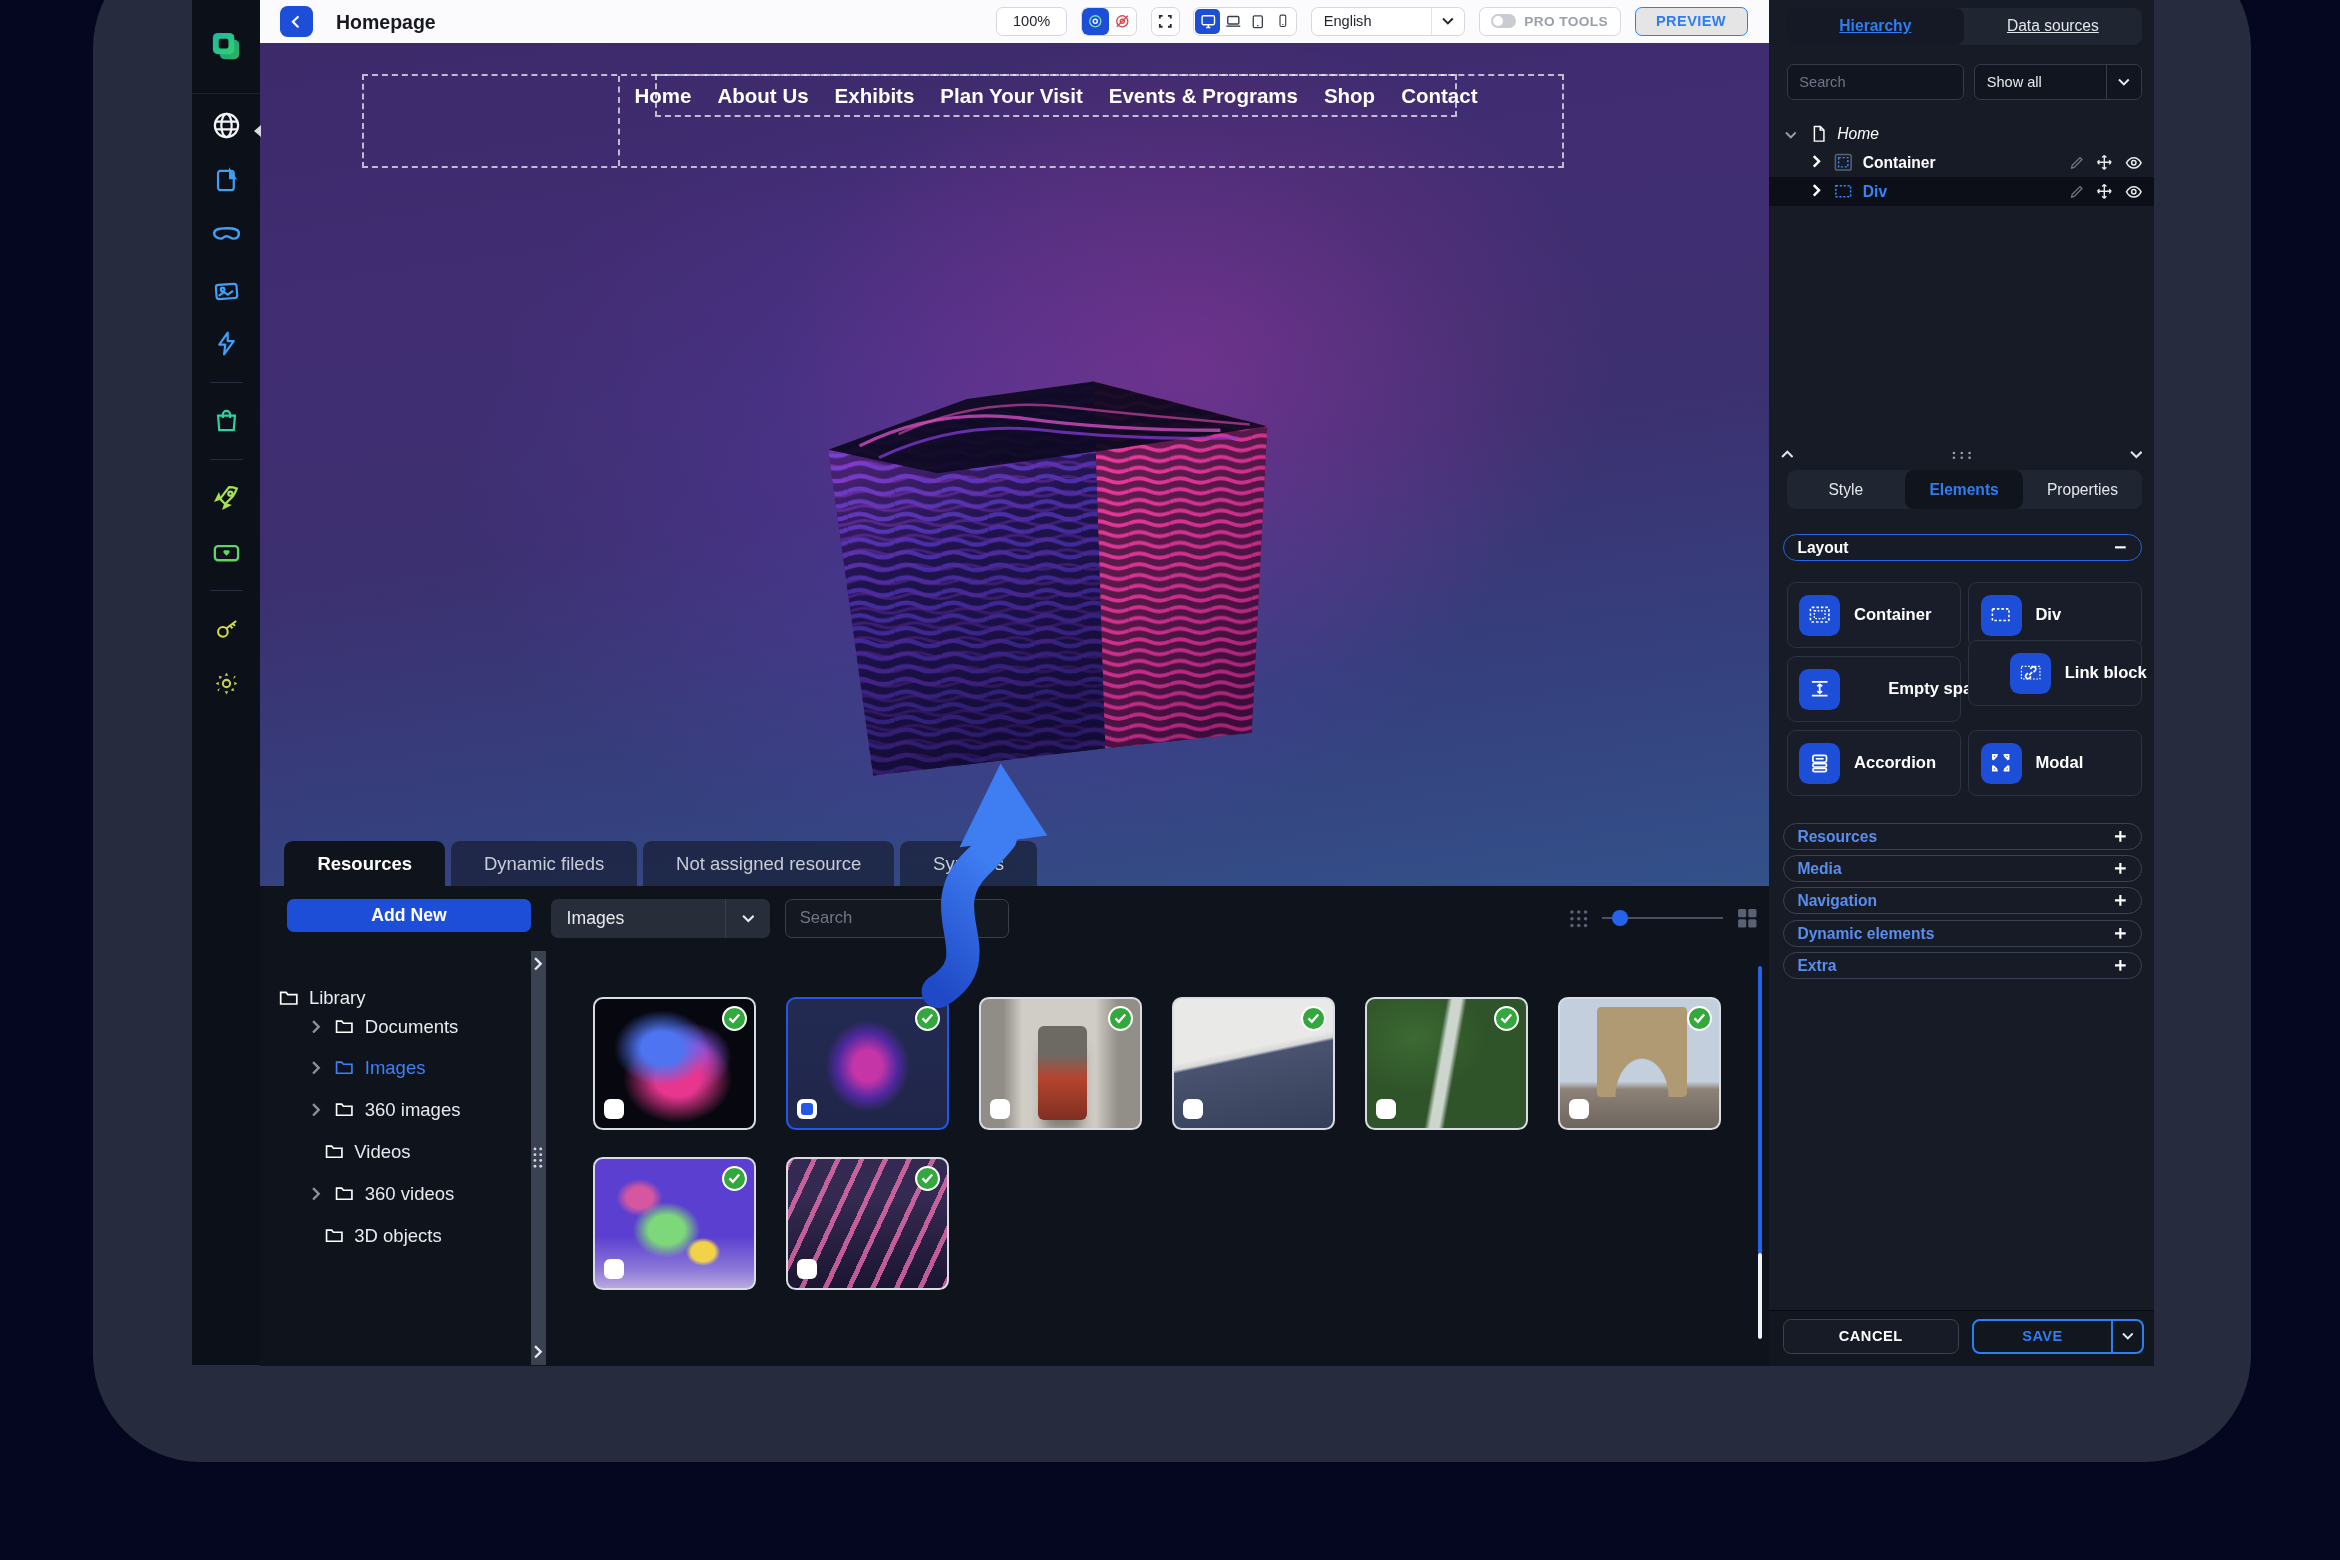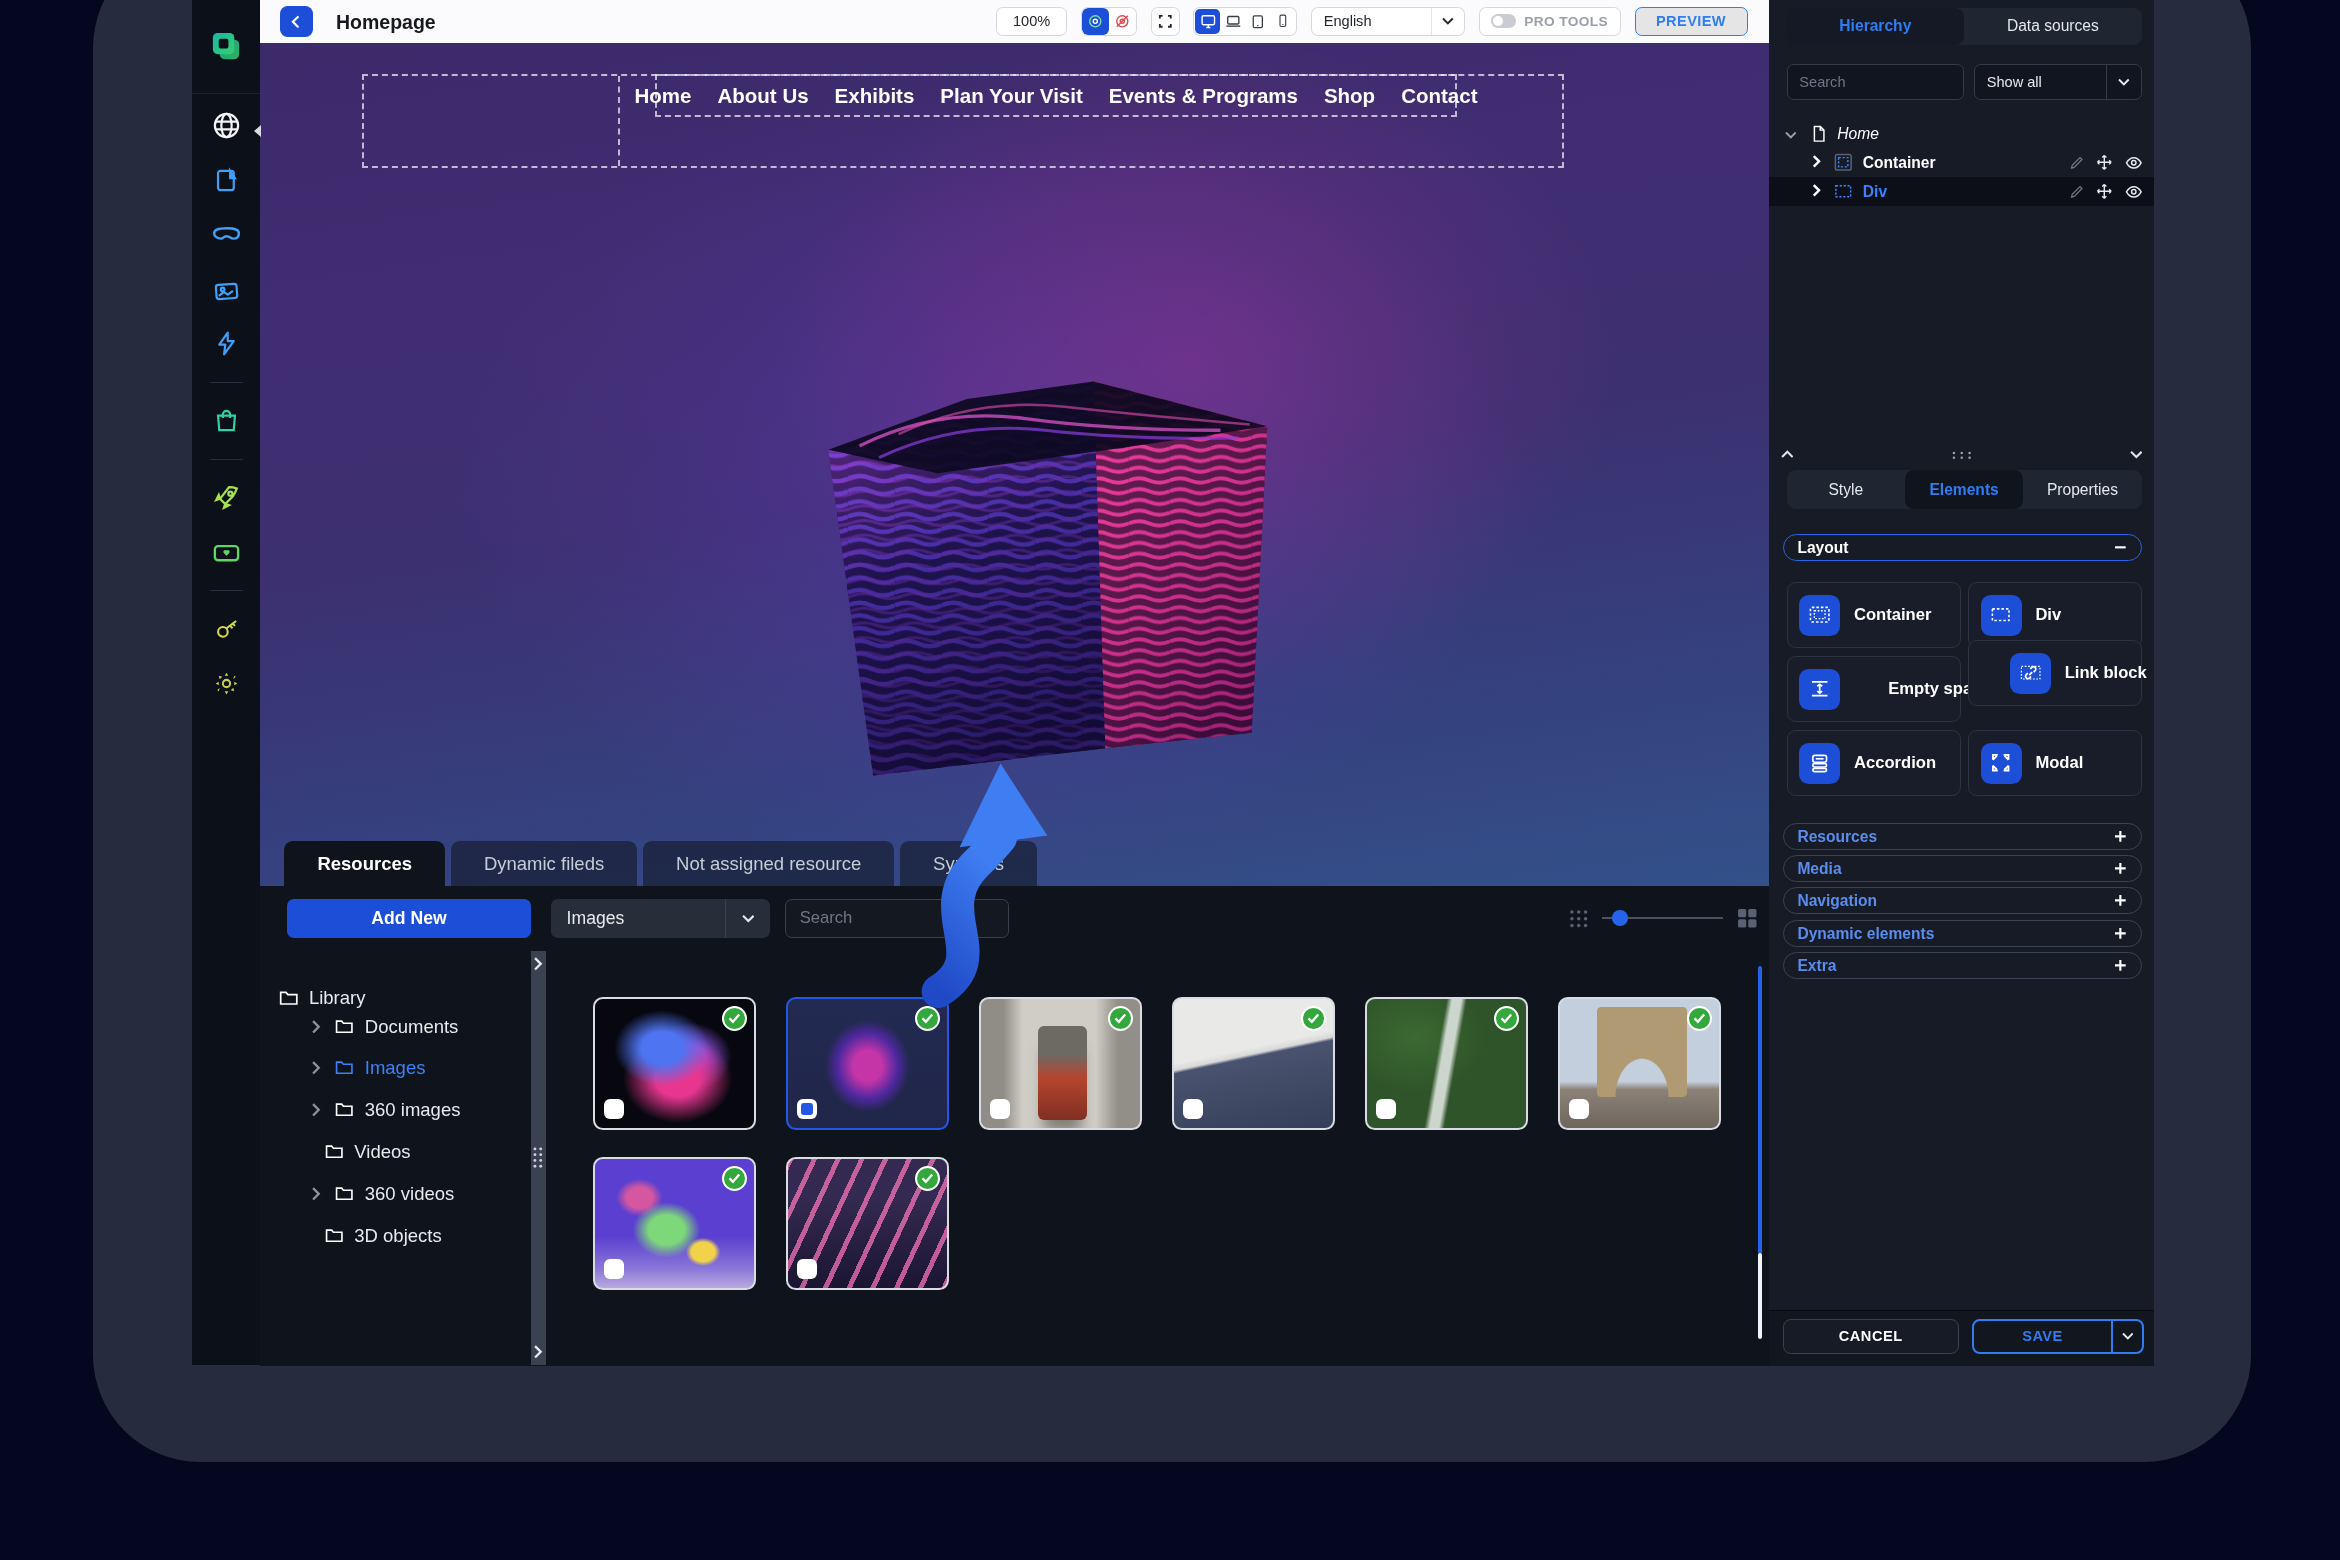--- a/index.html
+++ b/index.html
@@ -78,21 +78,21 @@
   
   .res-tabs { position:absolute; left:24.4px; bottom:0; display:flex; gap:5.9px; z-index:8; }
   .res-tab { height:45px; padding:0 33px; display:flex; align-items:center; justify-content:center;
     border-radius:8.8px 8.8px 0 0; background:rgba(15,19,28,0.55); color:#c7ccd6; font-size:18.5px; cursor:pointer;
     white-space:nowrap; }
   .res-tab.on { background:#0f131c; color:#fff; font-weight:bold; }
 
   
   .bottom-panel { position:absolute; left:0; top:886px; width:1509px; height:480px; background:#0f131c; }
   .toolbar { position:absolute; left:0; top:0; width:1509px; height:65px; }
-  .addnew-btn { position:absolute; left:27px; top:12.7px; width:244px; height:39px; background:#1d4ed8;
+  .addnew-btn { position:absolute; left:27px; top:12.7px; width:244px; height:33px; background:#1d4ed8;
     border-radius:6.8px; color:#fff; font-size:17.6px; font-weight:bold; display:flex; align-items:center;
     justify-content:center; cursor:pointer; }
   .type-sel { position:absolute; left:291px; top:12.7px; width:219px; height:39px; background:#272d39;
     border-radius:6.8px; display:flex; align-items:center; cursor:pointer; }
   .type-sel span { flex:1; padding-left:15.6px; font-size:17.6px; color:#e8eaee; }
   .type-chev { width:45px; height:100%; border-left:1px solid #39404d; display:flex; align-items:center; justify-content:center; }
   .search-input { position:absolute; left:525px; top:12.7px; width:224px; height:39px; background:#141821;
     border:1px solid #39404d; border-radius:6.8px; color:#e8eaee; font-size:16.6px; padding:0 13.7px; outline:none; }
   .search-input::placeholder { color:#707786; }
   .size-ctrl { position:absolute; right:11.7px; top:21.5px; display:flex; align-items:center; gap:13.7px; }
@@ -153,21 +153,21 @@
   .thumb-scroll-white { position:absolute; left:1212px; top:302px; width:3.9px; height:86px; background:#f2f3f5; border-radius:2px; }
 
   
   .big-arrow { position:absolute; left:639px; top:746px; z-index:30; }
 
   
   .rpanel { position:absolute; left:1577px; top:0; width:385px; height:1365px; background:#161b26; z-index:6; }
   .rp-tabs { position:absolute; left:17.6px; top:7.8px; width:355px; height:37px; background:#1f2531; border-radius:8.8px;
     display:flex; padding:0; }
   .rp-tab { flex:1; display:flex; align-items:center; justify-content:center; font-size:15.6px; color:#e4e7ec;
-    cursor:pointer; border-radius:8.8px; }
+    cursor:pointer; border-radius:8.8px;text-decoration:underline; }
   .rp-tab.on { background:#141925; color:#2f7df0; font-weight:bold; }
   .rp-search { position:absolute; left:17.6px; top:64px; width:177px; height:36px; background:#11151f;
     border:1px solid #343b49; border-radius:6.8px; color:#e8eaee; font-size:14.6px; padding:0 11.7px; outline:none; }
   .rp-search::placeholder { color:#6f7685; }
   .rp-filter { position:absolute; left:205px; top:64px; width:168px; height:36px; background:#11151f;
     border:1px solid #343b49; border-radius:6.8px; display:flex; align-items:center; cursor:pointer; }
   .rp-filter span { flex:1; padding-left:11.7px; font-size:14.6px; color:#e8eaee; }
   .rp-filter .fchev { width:35px; height:100%; border-left:1px solid #343b49; display:flex; align-items:center; justify-content:center; }
 
   .tree { position:absolute; left:0; top:119px; width:385px; }

